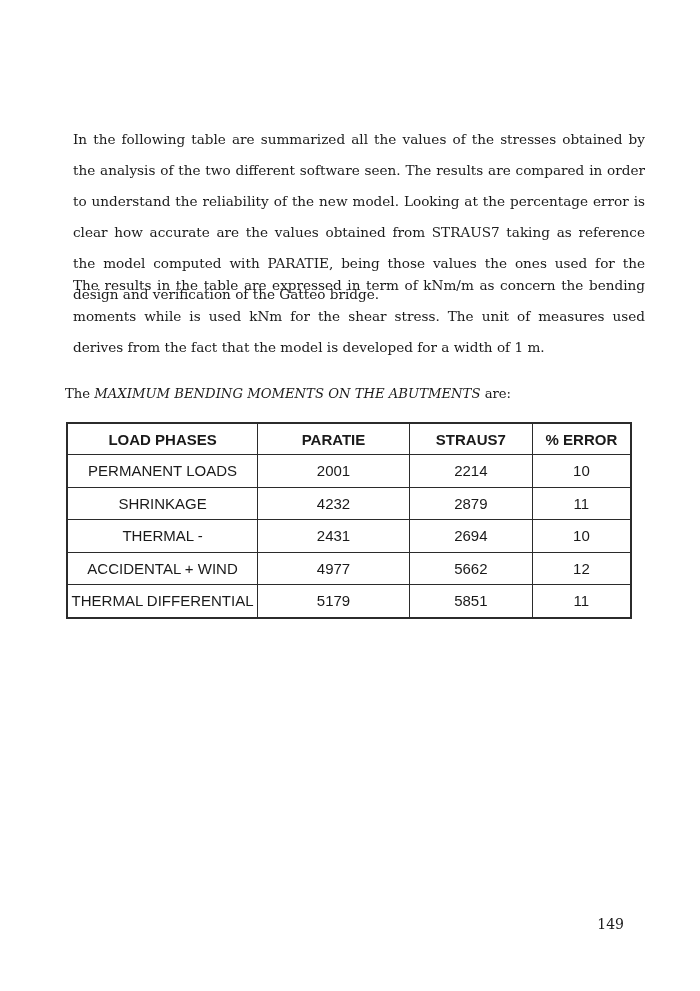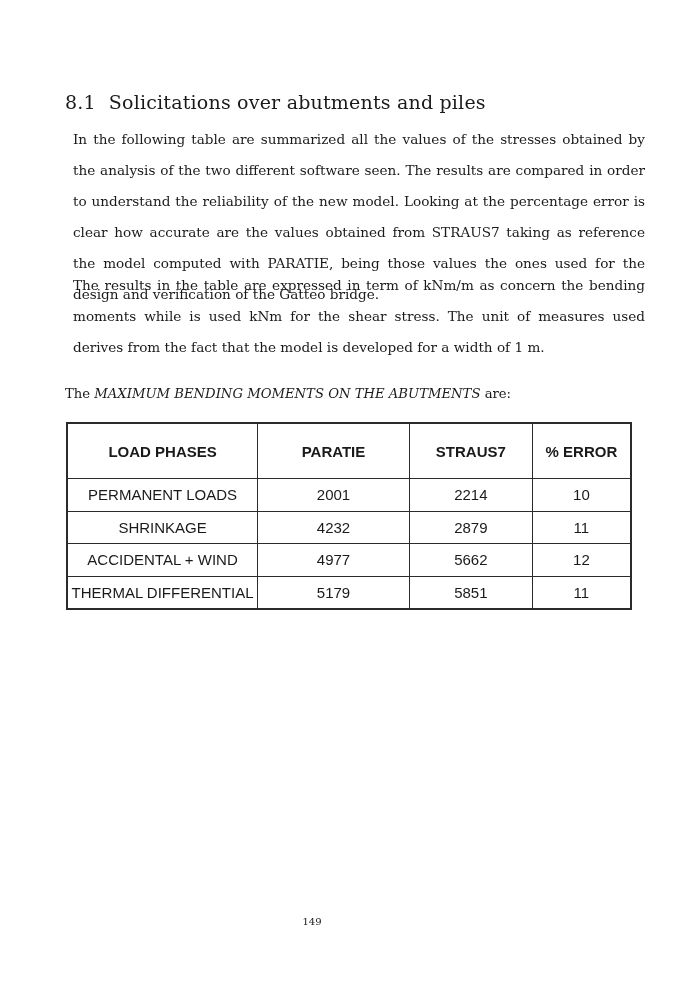--- a/index.html
+++ b/index.html
@@ -65,45 +65,44 @@
   table.results td{
     border:1px solid var(--border-color);
   }
   table.results{border:2px solid var(--border-color);}
   table.results th{
     font-size:15px;
     font-weight:bold;
     height:30px;
     text-align:center;
     vertical-align:middle;
-    padding:12px 2px;
+    padding:0 2px;
   }
   table.results td{
     font-size:15px;
     font-weight:normal;
     height:31.5px;
     text-align:center;
     vertical-align:middle;
     padding:0 2px;
   }
   .page-number{
     position:absolute;
     left:0;top:916px;
     width:624px;
-    text-align:center;
-    font-size:10px;
+    text-align:right;
+    font-size:14px;
     color:var(--text-color);
   }
 </style>
 </head>
 <body>
 
 <div class="page">
 
-  <h1 class="section-heading"><span class="sec-num">8.1</span><span>Solicitations over abutments and piles</span></h1>
 
   <p class="para" id="para1">In the following table are summarized all the values of the stresses obtained by the analysis of the two different software seen. The results are compared in order to understand the reliability of the new model. Looking at the percentage error is clear how accurate are the values obtained from STRAUS7 taking as reference the model computed with PARATIE, being those values the ones used for the design and verification of the Gatteo bridge.</p>
 
   <p class="para" id="para2">The results in the table are expressed in term of kNm/m as concern the bending moments while is used kNm for the shear stress. The unit of measures used derives from the fact that the model is developed for a width of 1 m.</p>
 
   <div class="table-caption"><span>The </span><span class="emph">MAXIMUM BENDING MOMENTS ON THE ABUTMENTS</span><span> are:</span></div>
 
   <table class="results">
     <colgroup>
         <col style="width: 33.8%;">
@@ -126,20 +125,26 @@
           <td>2214</td>
           <td>10</td>
         </tr>
         <tr>
           <td>SHRINKAGE</td>
           <td>4232</td>
           <td>2879</td>
           <td>11</td>
         </tr>
         <tr>
+          <td>THERMAL -</td>
+          <td>2431</td>
+          <td>2694</td>
+          <td>10</td>
+        </tr>
+        <tr>
           <td>ACCIDENTAL + WIND</td>
           <td>4977</td>
           <td>5662</td>
           <td>12</td>
         </tr>
         <tr>
           <td>THERMAL DIFFERENTIAL</td>
           <td>5179</td>
           <td>5851</td>
           <td>11</td>

